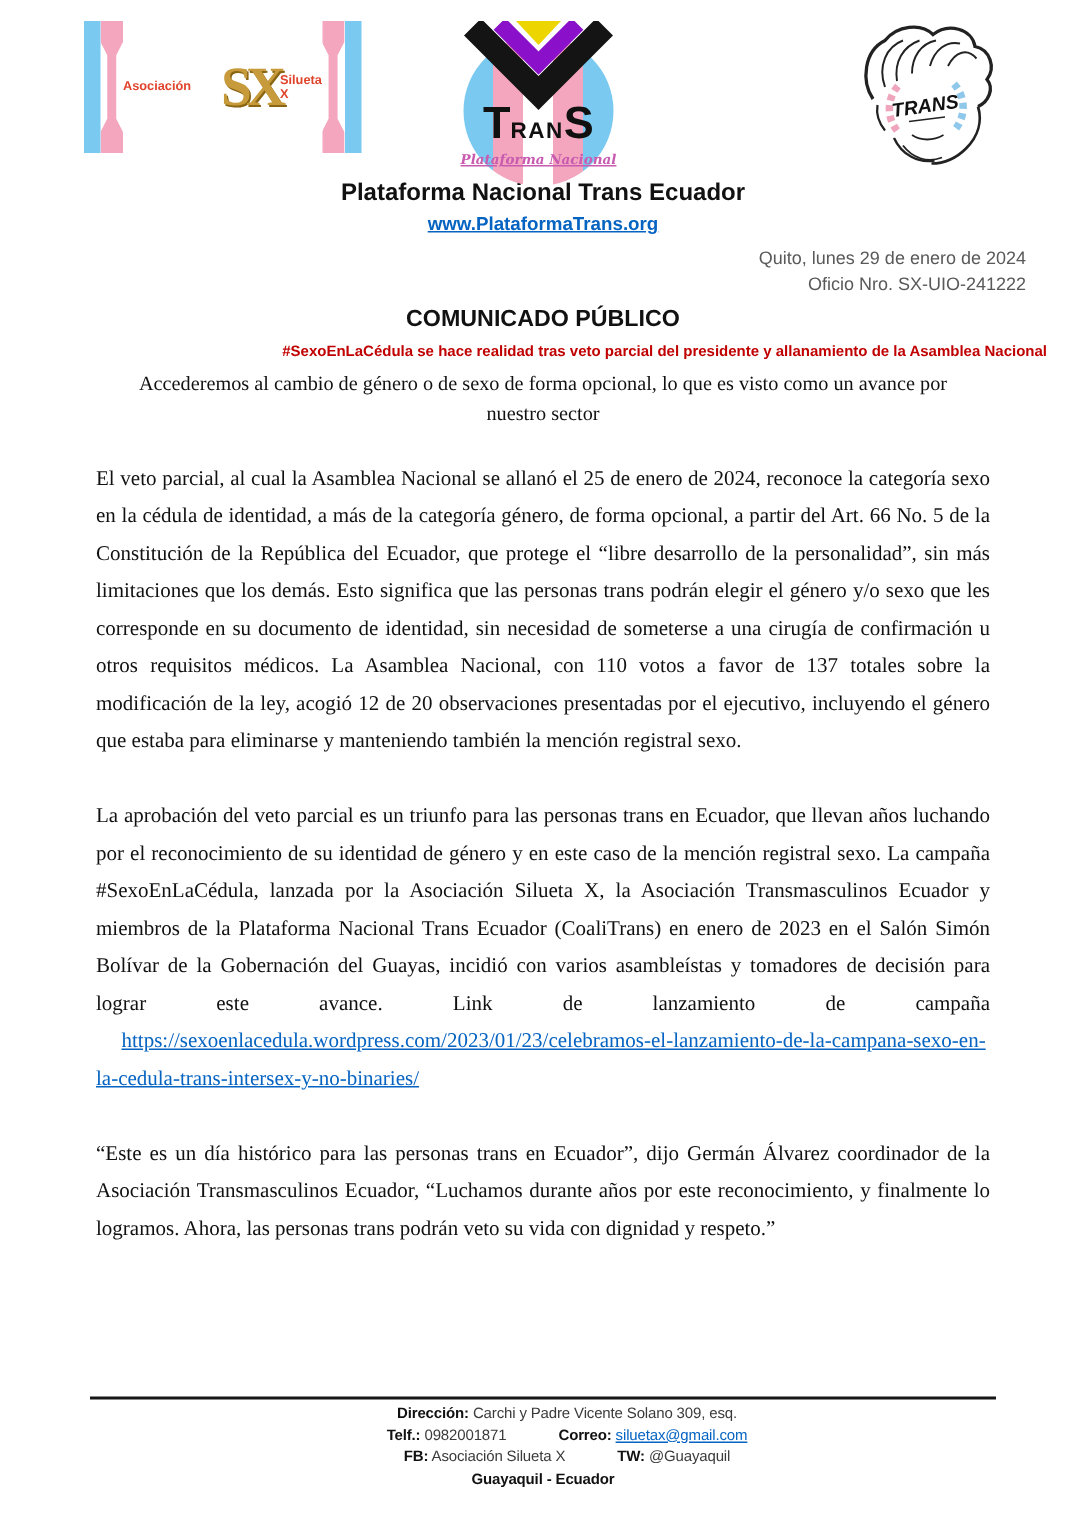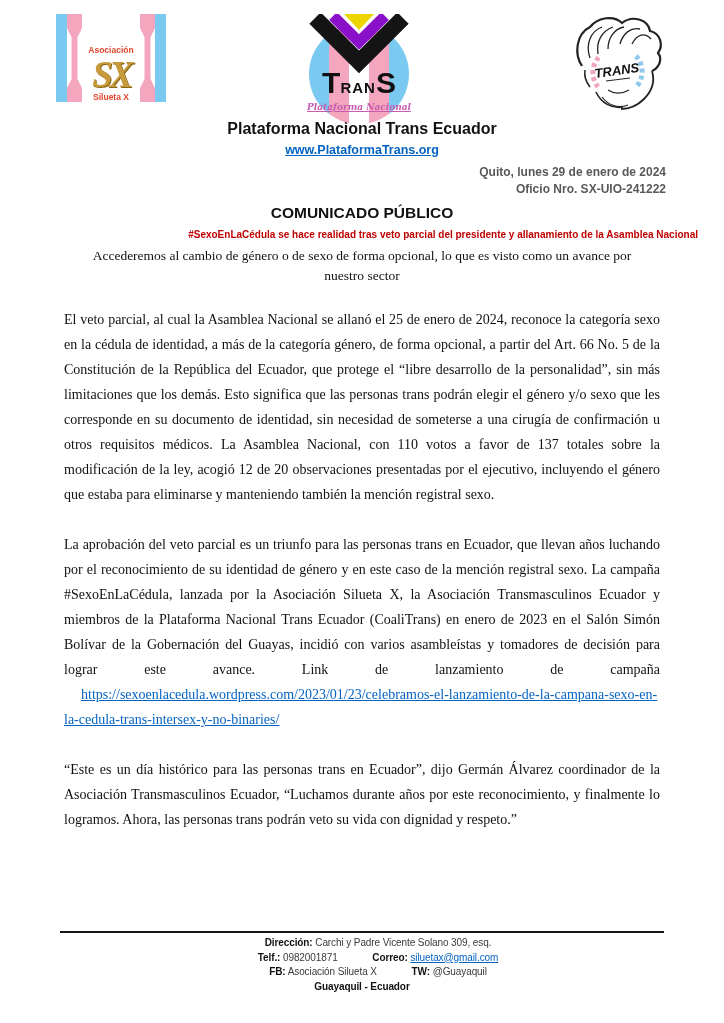--- a/index.html
+++ b/index.html
@@ -14,42 +14,42 @@
   }
   
   .logos-row{display:flex;justify-content:space-between;align-items:flex-start;padding:14px 52px 0 56px;height:100px;}
   
   .logo-sx{width:110px;height:88px;display:flex;justify-content:space-between;background:#fff;}
   .sx-side{display:flex;height:100%;}
   .sx-thin{width:11px;height:100%;}
   .sx-beam{width:15px;height:100%;
     clip-path:polygon(0 0,100% 0,100% 16%,70% 26%,70% 74%,100% 84%,100% 100%,0 100%,0 84%,30% 74%,30% 26%,0 16%);}
   .bg-blue{background:var(--trans-blue);} .bg-pink{background:var(--trans-pink);}
-  .sx-center{display:flex;flex-direction:column;align-items:center;justify-content:flex-end;flex:1;line-height:1.1;}
+  .sx-center{display:flex;flex-direction:row;align-items:center;justify-content:center;flex:1;line-height:1.1;}
   .sx-small{font-size:8.5px;color:var(--logo-red);font-weight:bold;}
-  .sx-mono{font-family:"Liberation Serif",serif;font-style:italic;font-weight:bold;font-size:37px;
-    color:var(--gold);letter-spacing:-4px;line-height:1;text-shadow:1px 1px 0 #8a6514;}
+  .sx-mono{font-family:"Liberation Serif",serif;font-weight:bold;font-size:37px;
+    color:var(--gold);letter-spacing:-4px;line-height:1;text-shadow:1px 1px 0 #8a6514;margin-left:20px;}
   
   .logo-trans{width:130px;height:112px;position:relative;}
   .trans-circle{position:absolute;top:10px;left:50%;transform:translateX(-50%);width:100px;height:100px;border-radius:50%;
     overflow:hidden;background:linear-gradient(90deg,var(--trans-blue) 0 20%,var(--trans-pink) 20% 40%,#fff 40% 60%,var(--trans-pink) 60% 80%,var(--trans-blue) 80% 100%);}
   .chevrons{position:absolute;top:0;left:50%;transform:translateX(-50%);}
   .trans-word{position:absolute;top:54px;left:50%;transform:translateX(-50%);display:flex;align-items:baseline;
     font-weight:bold;color:#101010;white-space:nowrap;}
   .trans-word .big{font-size:30px;line-height:1;}
   .trans-word .mid{font-size:15px;line-height:1;letter-spacing:1px;}
   .trans-script{position:absolute;top:88px;left:50%;transform:translateX(-50%);white-space:nowrap;
     font-family:"DejaVu Serif",serif;font-style:italic;font-weight:bold;font-size:9px;color:#C85AB0;text-decoration:underline;}
   
   .logo-head{width:120px;height:100px;}
   
   .org-name{text-align:center;font-weight:bold;font-size:16px;margin-top:6px;}
   .website-row{text-align:center;margin-top:2px;}
   .website{font-weight:bold;font-size:12.5px;color:var(--link-blue);text-decoration:underline;cursor:pointer;}
-  .date-block{text-align:right;padding-right:58px;margin-top:6px;font-weight:bold;font-size:12px;
+  .date-block{text-align:right;padding-right:40px;margin-top:6px;font-weight:normal;font-size:12px;
     color:var(--date-gray);line-height:1.4;}
   
   .doc-title{text-align:center;font-size:15.5px;font-weight:bold;margin:6px 0 0;}
   .headline{text-align:right;font-size:10px;font-weight:bold;color:var(--headline-red);
     line-height:1.55;margin:5px 26px 0;}
   .subheadline{text-align:center;font-family:"Liberation Serif",serif;font-size:13.5px;font-weight:normal;
     line-height:1.45;margin:4px 88px 0;}
   
   .body{margin:22px 64px 0;font-family:"Liberation Serif",serif;font-size:14px;line-height:25px;text-align:justify;}
   .body p{margin:0 0 25px;}

